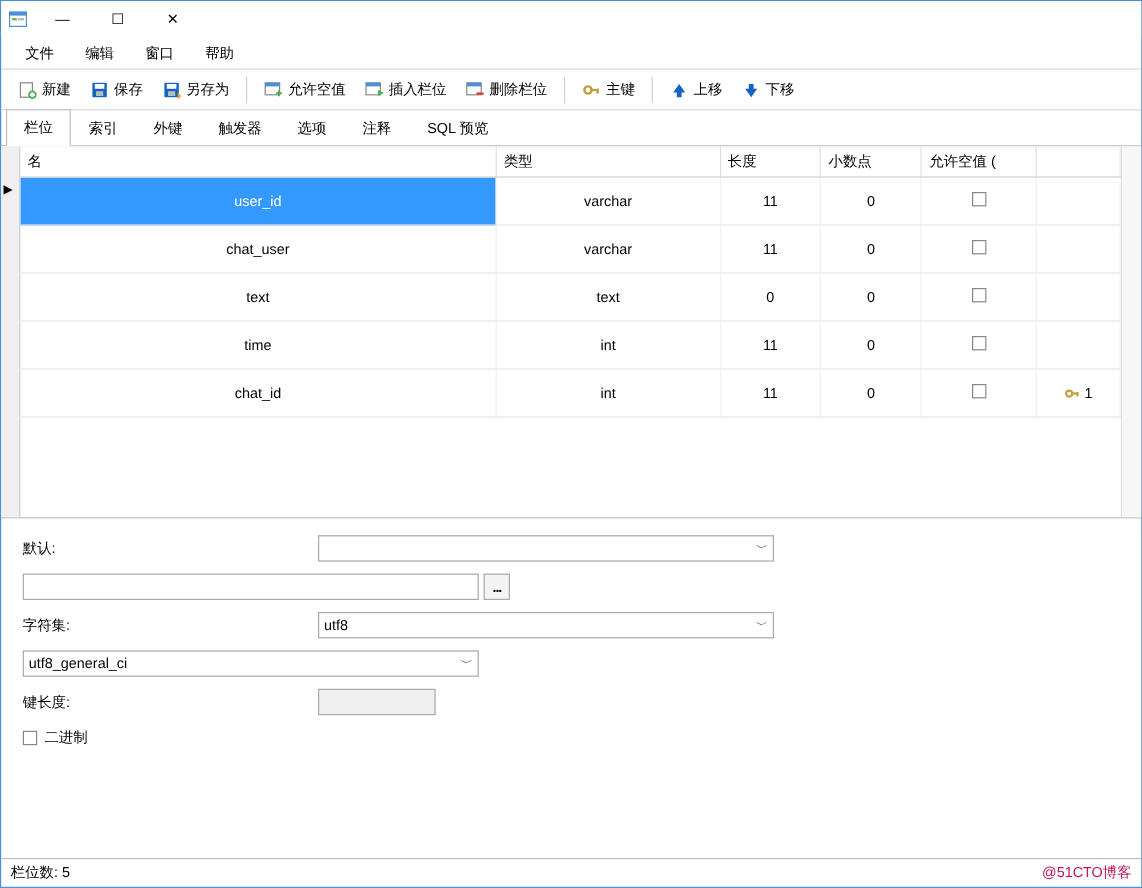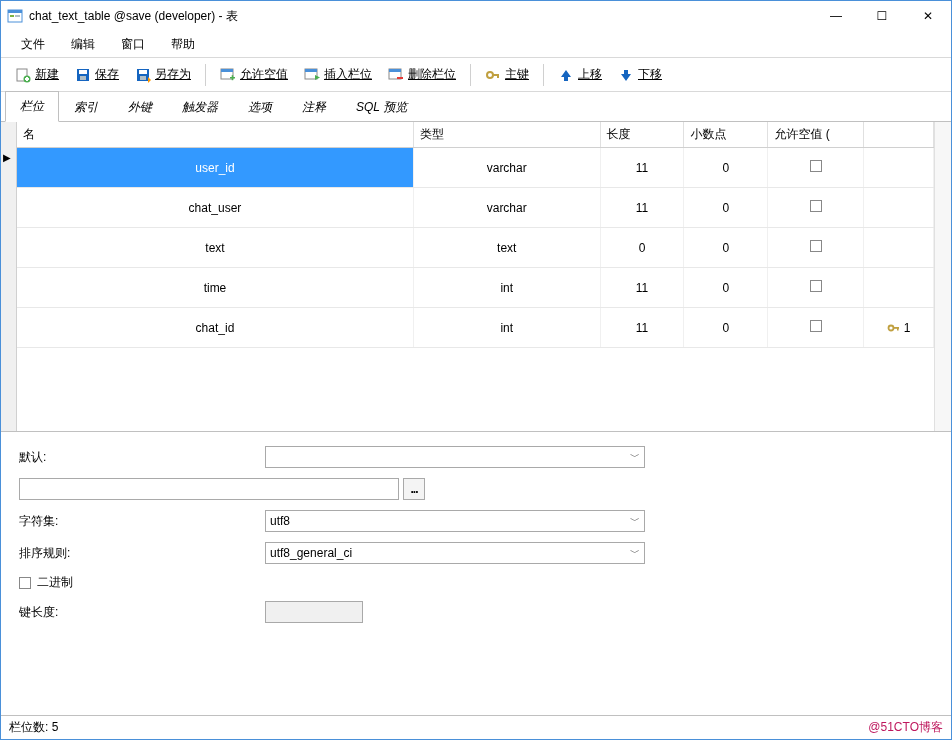--- a/index.html
+++ b/index.html
@@ -6,25 +6,25 @@
 html, body { margin: 0; padding: 0; font-family: "Microsoft YaHei", "Segoe UI", sans-serif; font-size: 12px; background: #fff; color: #000; }
 .window { width: 952px; height: 740px; border: 1px solid #4a90d9; display: flex; flex-direction: column; position: relative; }
 .titlebar { height: 30px; display: flex; align-items: center; padding: 0 0 0 6px; background: #fff; }
 .titlebar .appicon { width: 16px; height: 16px; margin-right: 6px; }
 .titlebar .title { flex: 1; }
 .win-controls { display: flex; height: 100%; }
 .win-btn { width: 46px; display: flex; align-items: center; justify-content: center; }
 .menubar { height: 26px; display: flex; align-items: center; padding: 0 8px; gap: 2px; }
 .menu-item { padding: 4px 12px; cursor: pointer; }
 .sep-line { height: 1px; background: #d9d9d9; }
-.toolbar { height: 34px; display: flex; align-items: center; padding: 0 8px; gap: 4px; border-bottom: 1px solid #d9d9d9; text-decoration: underline; }
+.toolbar { height: 34px; display: flex; align-items: center; padding: 0 8px; gap: 4px; border-bottom: 1px solid #d9d9d9; }
 .tool-btn { display: flex; align-items: center; gap: 4px; padding: 4px 6px; cursor: pointer; border-radius: 2px; }
 .tool-sep { width: 1px; height: 22px; background: #d0d0d0; margin: 0 4px; }
 .icon16 { width: 16px; height: 16px; display: inline-flex; align-items: center; justify-content: center; }
-.tabs { height: 30px; display: flex; align-items: flex-end; padding: 0 4px; border-bottom: 1px solid #c0c0c0; font-style: italic; }
+.tabs { height: 30px; display: flex; align-items: flex-end; padding: 0 4px; border-bottom: 1px solid #c0c0c0; }
 .tab { padding: 6px 14px; border: 1px solid transparent; border-bottom: none; cursor: pointer; position: relative; top: 1px; }
 .tab.active { background: #fff; border-color: #c0c0c0; border-bottom: 1px solid #fff; }
 .grid-area { flex: 0 0 310px; display: flex; border-bottom: 1px solid #c0c0c0; }
 .record-indicator { width: 16px; background: #f0f0f0; border-right: 1px solid #d0d0d0; position: relative; }
 .record-mark { position: absolute; left: 2px; font-size: 10px; }
 .grid { flex: 1; overflow: hidden; position: relative; }
 .grid table { border-collapse: collapse; width: 100%; table-layout: fixed; }
 .grid th { text-align: left; font-weight: normal; padding: 4px 6px; background: #fff; border-right: 1px solid #e0e0e0; border-bottom: 1px solid #d0d0d0; height: 22px; }
 .grid td { padding: 3px 6px; border-right: 1px solid #f0f0f0; border-bottom: 1px solid #e8e8e8; height: 40px; text-align: center; }
 .grid tr.selected td.namecell { background: #3399ff; color: #fff; }
@@ -56,21 +56,20 @@
 
   <div class="titlebar">
     <span class="appicon">
       <svg width="16" height="16">
           <rect x="1" y="2" width="14" height="12" fill="#fff" stroke="#4a90d9"></rect>
           <rect x="1" y="2" width="14" height="3" fill="#4a90d9"></rect>
           <rect x="3" y="7" width="4" height="2" fill="#7cb342"></rect>
           <rect x="8" y="7" width="5" height="2" fill="#b0bec5"></rect>
         </svg>
     </span>
-    <span class="title">chat_text_table @save (developer) - 表</span>
     <div class="win-controls">
       <div class="win-btn">
           <span>—</span>
         </div>
       <div class="win-btn">
           <span>☐</span>
         </div>
       <div class="win-btn close">
           <span>✕</span>
         </div>
@@ -274,33 +273,32 @@
         </div>
     </div>
     <div class="form-row">
       <div class="form-label">字符集:</div>
       <div class="combo">
         <span>utf8</span>
         <span class="chev">﹀</span>
       </div>
     </div>
     <div class="form-row">
-      <div class="form-label">排序规则:</div>
       <div class="combo">
         <span>utf8_general_ci</span>
         <span class="chev">﹀</span>
       </div>
     </div>
+    <div class="form-row">
+      <div class="form-label">键长度:</div>
+      <div class="txt-small"></div>
+    </div>
     <div class="form-row form-chk">
       <span class="chkbox"></span>
       <span>二进制</span>
     </div>
-    <div class="form-row">
-      <div class="form-label">键长度:</div>
-      <div class="txt-small"></div>
-    </div>
   </div>
 
   <div class="statusbar">
     <span>栏位数: 5</span>
     <span class="watermark">@51CTO博客</span>
   </div>
 </div>
 
 </body></html>

